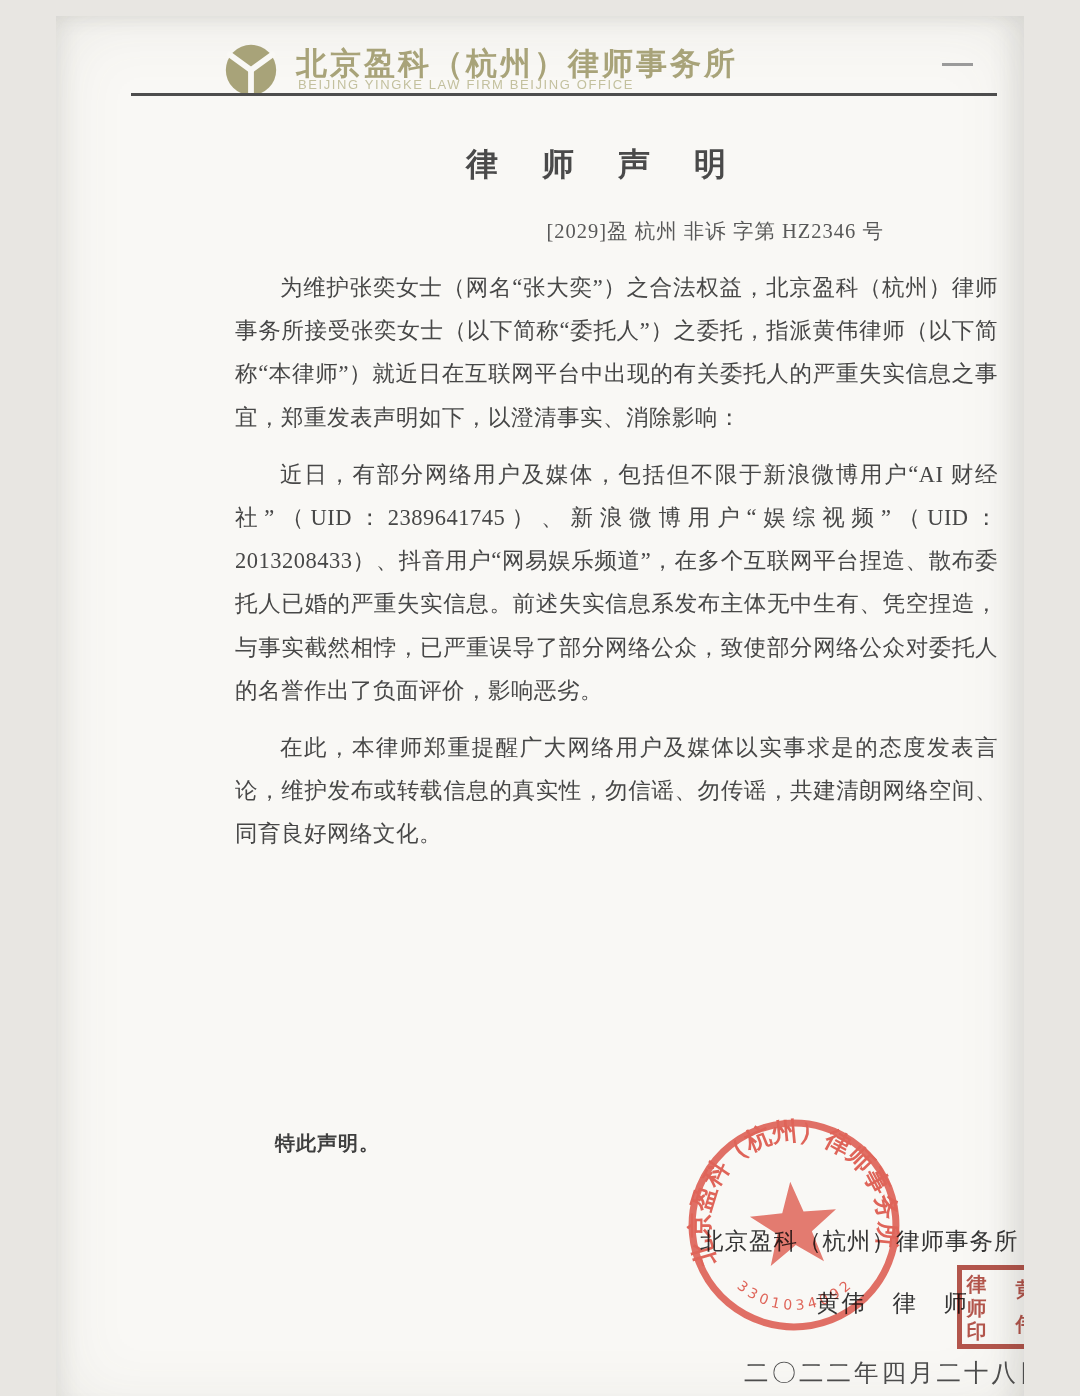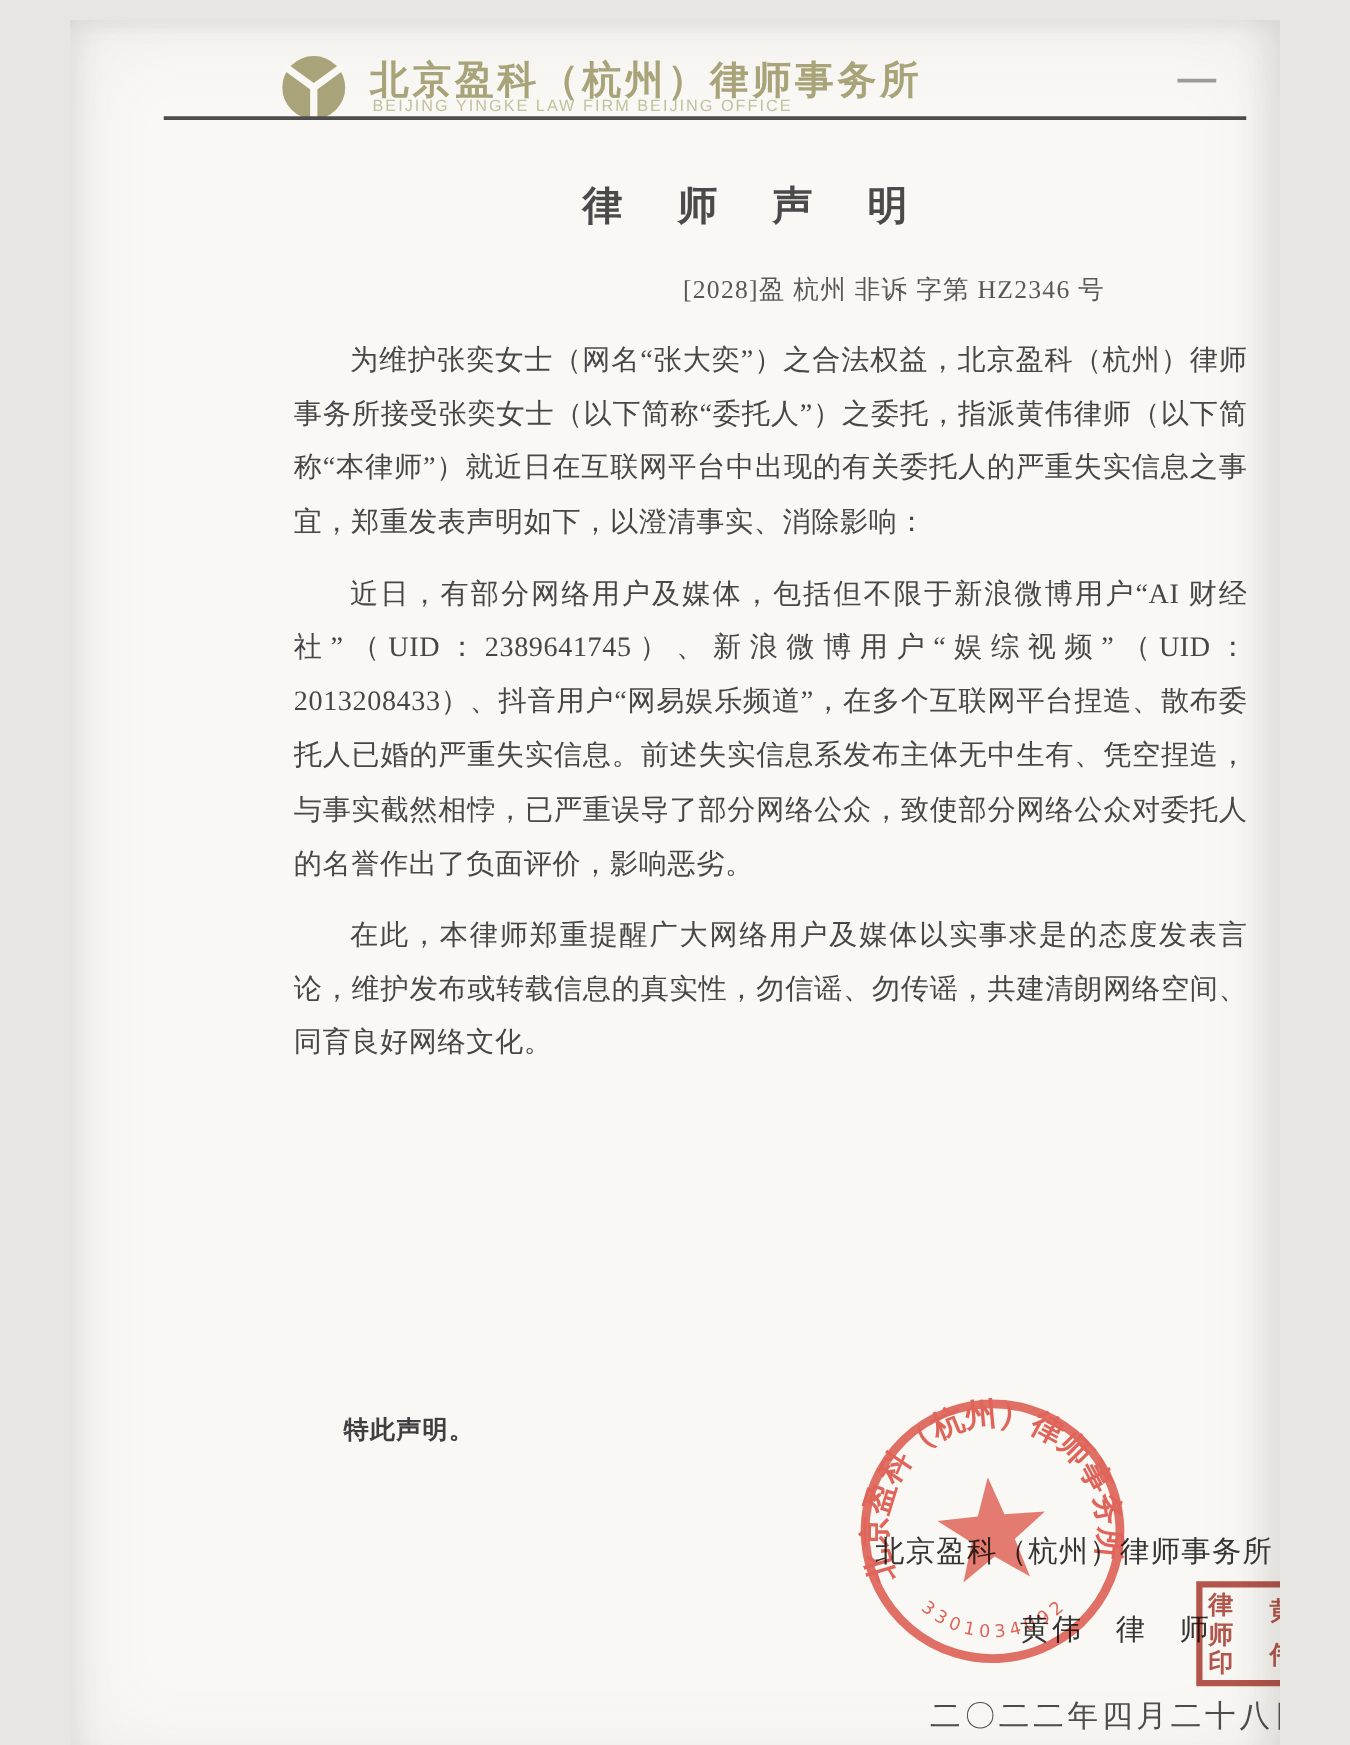--- a/index.html
+++ b/index.html
@@ -91,21 +91,21 @@
       <line x1="32" y1="31" x2="10" y2="15"></line>
       <line x1="32" y1="31" x2="54" y2="15"></line>
     </g>
   </svg>
   <div class="firm-cn">北京盈科（杭州）律师事务所</div>
   <div class="firm-en">BEIJING YINGKE LAW FIRM BEIJING OFFICE</div>
   <div class="corner-dash"></div>
   <div class="header-rule"></div>
 
   <div class="doc-title">律 师 声 明</div>
-  <div class="ref-no">[2028]盈 杭州 非诉 字第 HZ2346 号</div>
+  <div class="ref-no">[2029]盈 杭州 非诉 字第 HZ2346 号</div>
 
   <div class="body-text">
     <p>为维护张奕女士（网名“张大奕”）之合法权益，北京盈科（杭州）律师事务所接受张奕女士（以下简称“委托人”）之委托，指派黄伟律师（以下简称“本律师”）就近日在互联网平台中出现的有关委托人的严重失实信息之事宜，郑重发表声明如下，以澄清事实、消除影响：</p>
     <p>近日，有部分网络用户及媒体，包括但不限于新浪微博用户“AI 财经社”（UID：2389641745）、新浪微博用户“娱综视频”（UID：2013208433）、抖音用户“网易娱乐频道”，在多个互联网平台捏造、散布委托人已婚的严重失实信息。前述失实信息系发布主体无中生有、凭空捏造，与事实截然相悖，已严重误导了部分网络公众，致使部分网络公众对委托人的名誉作出了负面评价，影响恶劣。</p>
     <p>在此，本律师郑重提醒广大网络用户及媒体以实事求是的态度发表言论，维护发布或转载信息的真实性，勿信谣、勿传谣，共建清朗网络空间、同育良好网络文化。</p>
   </div>
   <div class="closing">特此声明。</div>
 
   <div class="firm-line">北京盈科（杭州）律师事务所</div>
   <div class="lawyer-line">黄伟　律　师</div>

